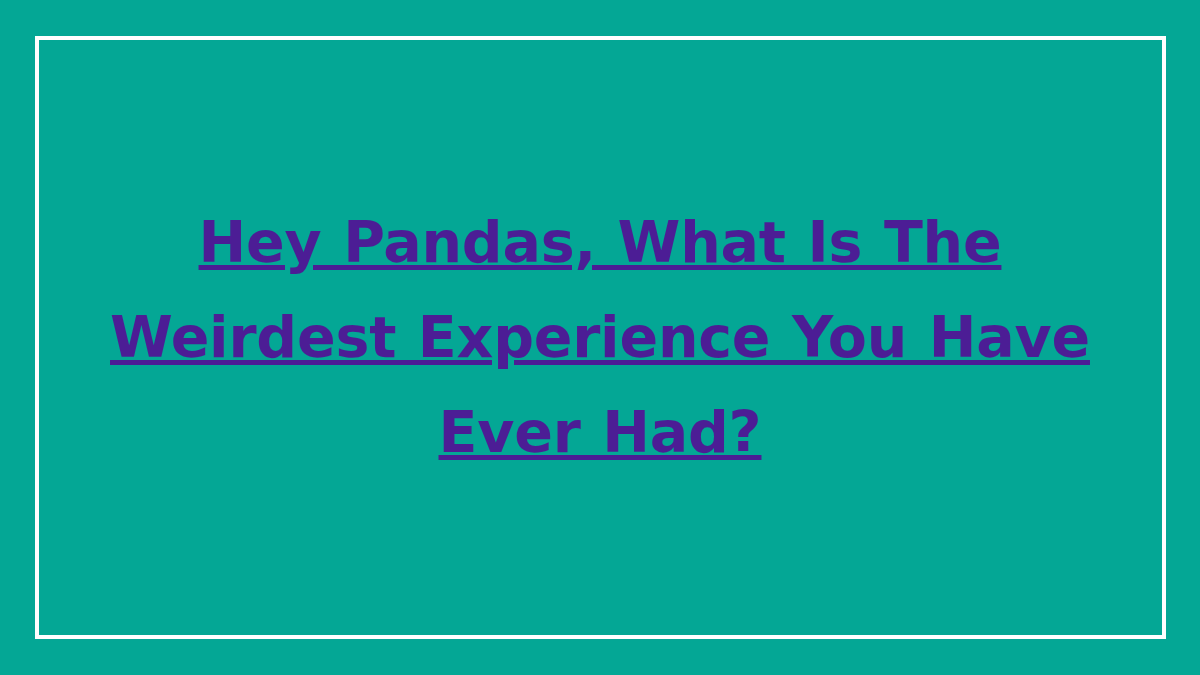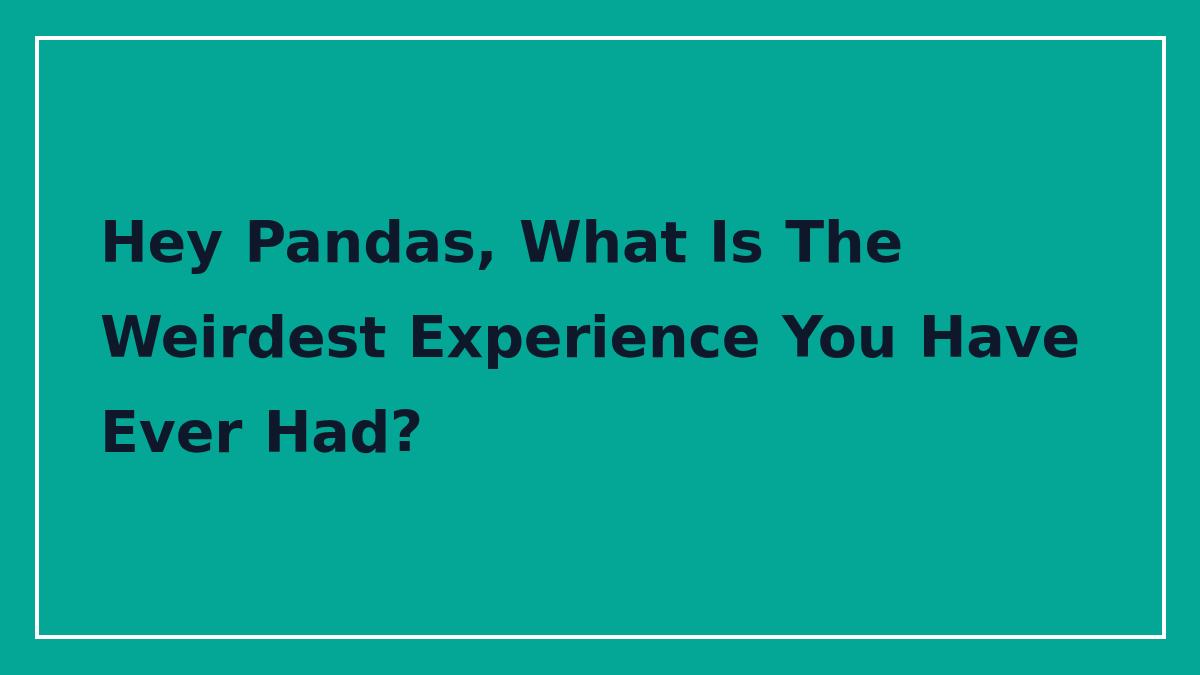--- a/index.html
+++ b/index.html
@@ -63,16 +63,16 @@
   }
 </style>
 </head>
 <body>
 
 <div id="poster" style="background: rgb(4, 167, 149);">
 
   <div id="poster-frame" style="border-color: rgb(255, 255, 255); border-width: 4px;"></div>
 
   <div id="headline-wrap">
-    <h1 id="headline" style="color: #0f172a; text-align: left;">Hey Pandas, What Is The Weirdest Experience You Have Ever Had?</h1>
+    <h1 id="headline" style="color: #4c1d95; text-align: center; text-decoration: underline;">Hey Pandas, What Is The Weirdest Experience You Have Ever Had?</h1>
   </div>
 
 </div>
 
 </body></html>

